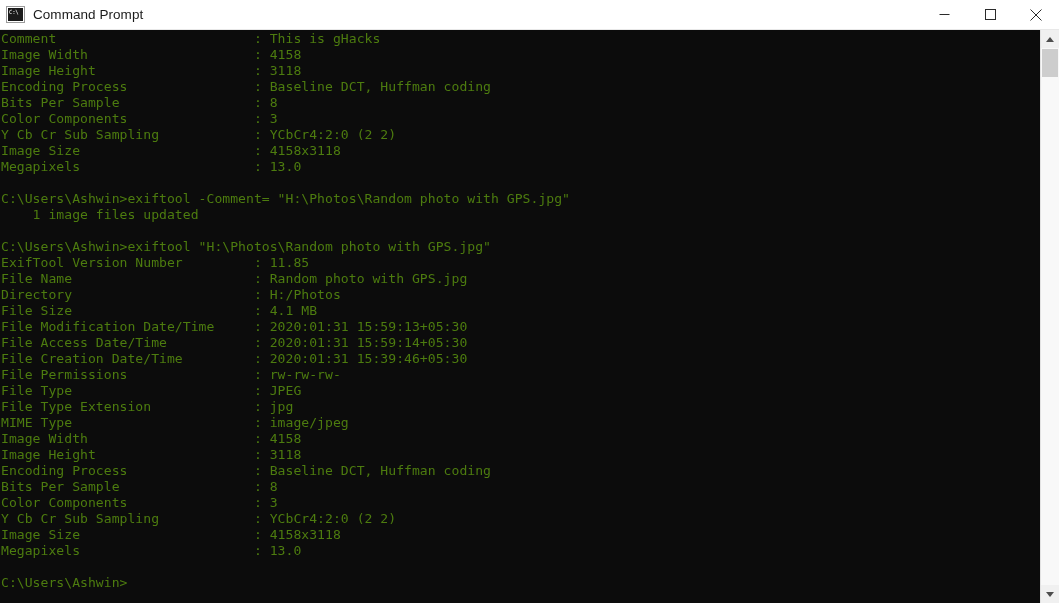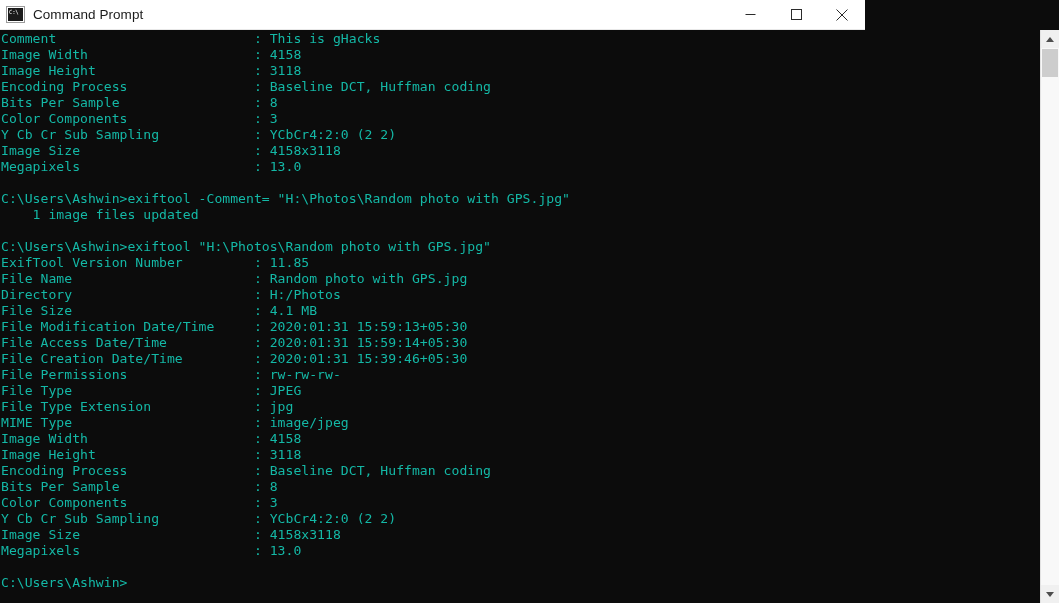--- a/index.html
+++ b/index.html
@@ -20,21 +20,21 @@
     height: 603px;
     background: #0c0c0c;
     box-sizing: border-box;
     overflow: hidden;
   }
 
   
   #titlebar {
     position: absolute;
     left: 0; top: 0;
-    width: 865px;
+    width: 1059px;
     height: 30px;
     background: #ffffff;
     border-bottom: 1px solid #e8e8e8;
     box-sizing: border-box;
     display: flex;
     align-items: center;
   }
   .title-left {
     display: flex;
     align-items: center;
@@ -106,21 +106,21 @@
     top: 30px;
     width: 1040px;
     height: 573px;
     background: #0c0c0c;
     overflow: hidden;
     box-sizing: border-box;
     padding: 1px 0 0 1px;
   }
   #console-text {
     margin: 0;
-    color: #14b8a6;
+    color: #4d7c0f;
     font-family: "DejaVu Sans Mono", monospace;
     font-size: 13.1px;
     line-height: 16px;
     white-space: pre;
     letter-spacing: 0.02px;
     padding: 0;
   }
 
   
   #scrollbar {

